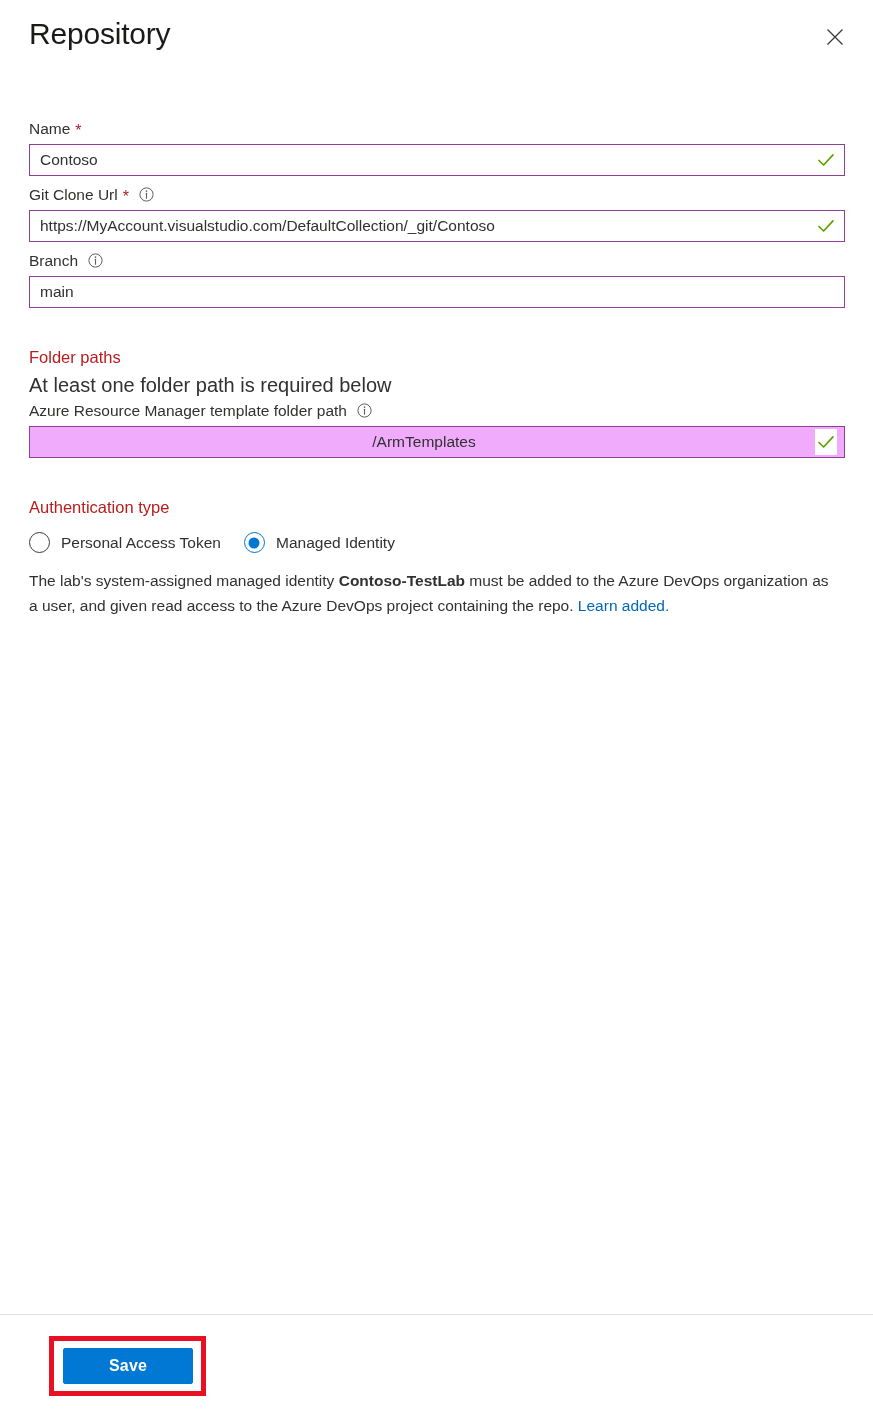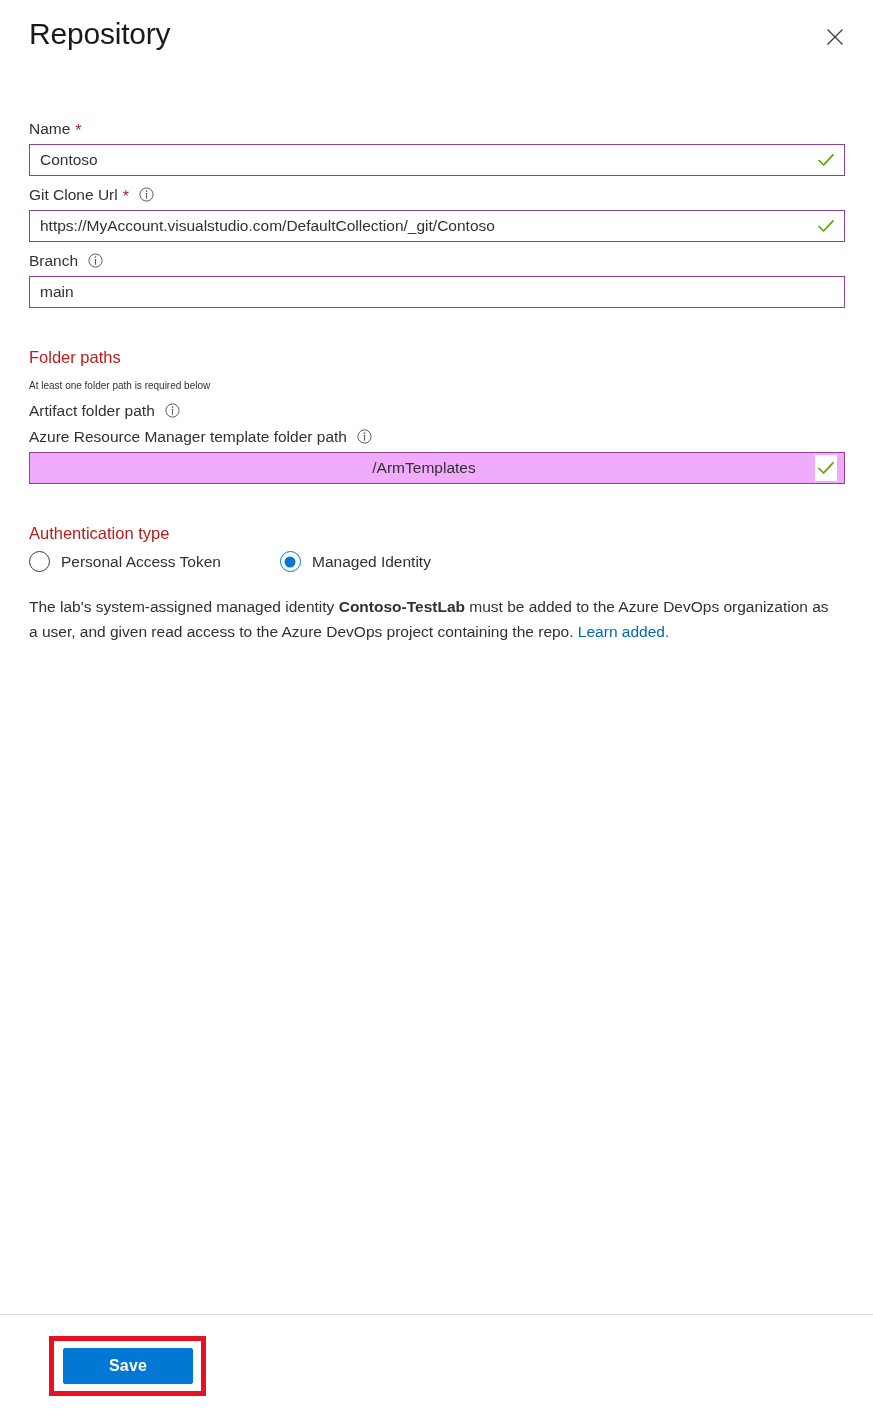--- a/index.html
+++ b/index.html
@@ -132,34 +132,33 @@
 
   
   .section-head {
     font-size: 16.5px;
     font-weight: 400;
     color: #b91c1c;
     margin: 0 0 7px 29px;
     line-height: 22px;
   }
   .section-sub {
-    font-size: 10px;
+    font-size: 20px;
     font-weight: 400;
     color: #323130;
     margin: 0 0 4px 29px;
     line-height: 21px;
   }
 
   
   .radio-row {
     display: flex;
-    align-items: flex-start;
+    align-items: flex-end;
     margin: 6px 0 0 29px;
     height: 28px;
-    gap: 36px;
   }
   .radio-option {
     display: flex;
     align-items: center;
     cursor: pointer;
     margin-right: 23px;
   }
   .radio-circle {
     width: 21px;
     height: 21px;
@@ -313,30 +312,20 @@
   </div>
   <div class="input-wrap">
     <input class="text-input" type="text" value="main" style="">
   </div>
 
   <div class="gap-md"></div>
 
   <div class="section-head">Folder paths</div>
   <div class="section-sub">At least one folder path is required below</div>
 
-  <div class="field-label">
-    <span>Artifact folder path</span>
-    <span class="info-icon">
-      <svg width="15" height="15" viewBox="0 0 15 15">
-        <circle cx="7.5" cy="7.5" r="6.6" stroke="#605e5c" stroke-width="1" fill="none"></circle>
-        <circle cx="7.5" cy="4.1" r="0.85" fill="#605e5c"></circle>
-        <path d="M7.5 6.3 L7.5 11.2" stroke="#605e5c" stroke-width="1.1" stroke-linecap="round"></path>
-      </svg>
-    </span>
-  </div>
 
   <div class="field-label">
     <span>Azure Resource Manager template folder path</span>
     <span class="info-icon">
       <svg width="15" height="15" viewBox="0 0 15 15">
         <circle cx="7.5" cy="7.5" r="6.6" stroke="#605e5c" stroke-width="1" fill="none"></circle>
         <circle cx="7.5" cy="4.1" r="0.85" fill="#605e5c"></circle>
         <path d="M7.5 6.3 L7.5 11.2" stroke="#605e5c" stroke-width="1.1" stroke-linecap="round"></path>
       </svg>
     </span>

